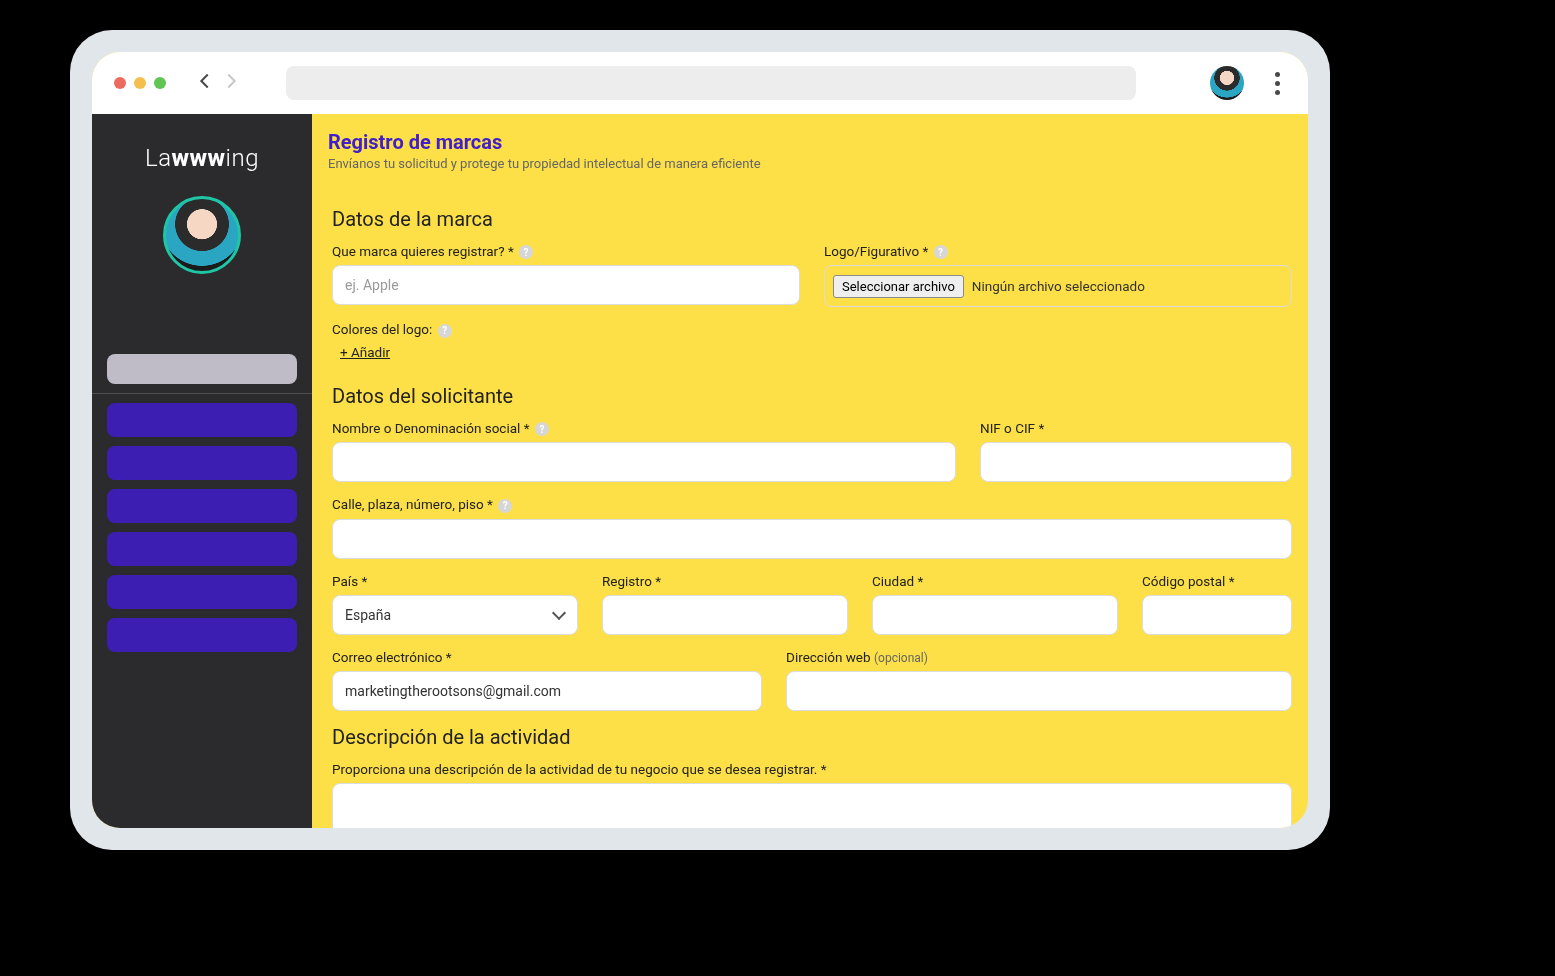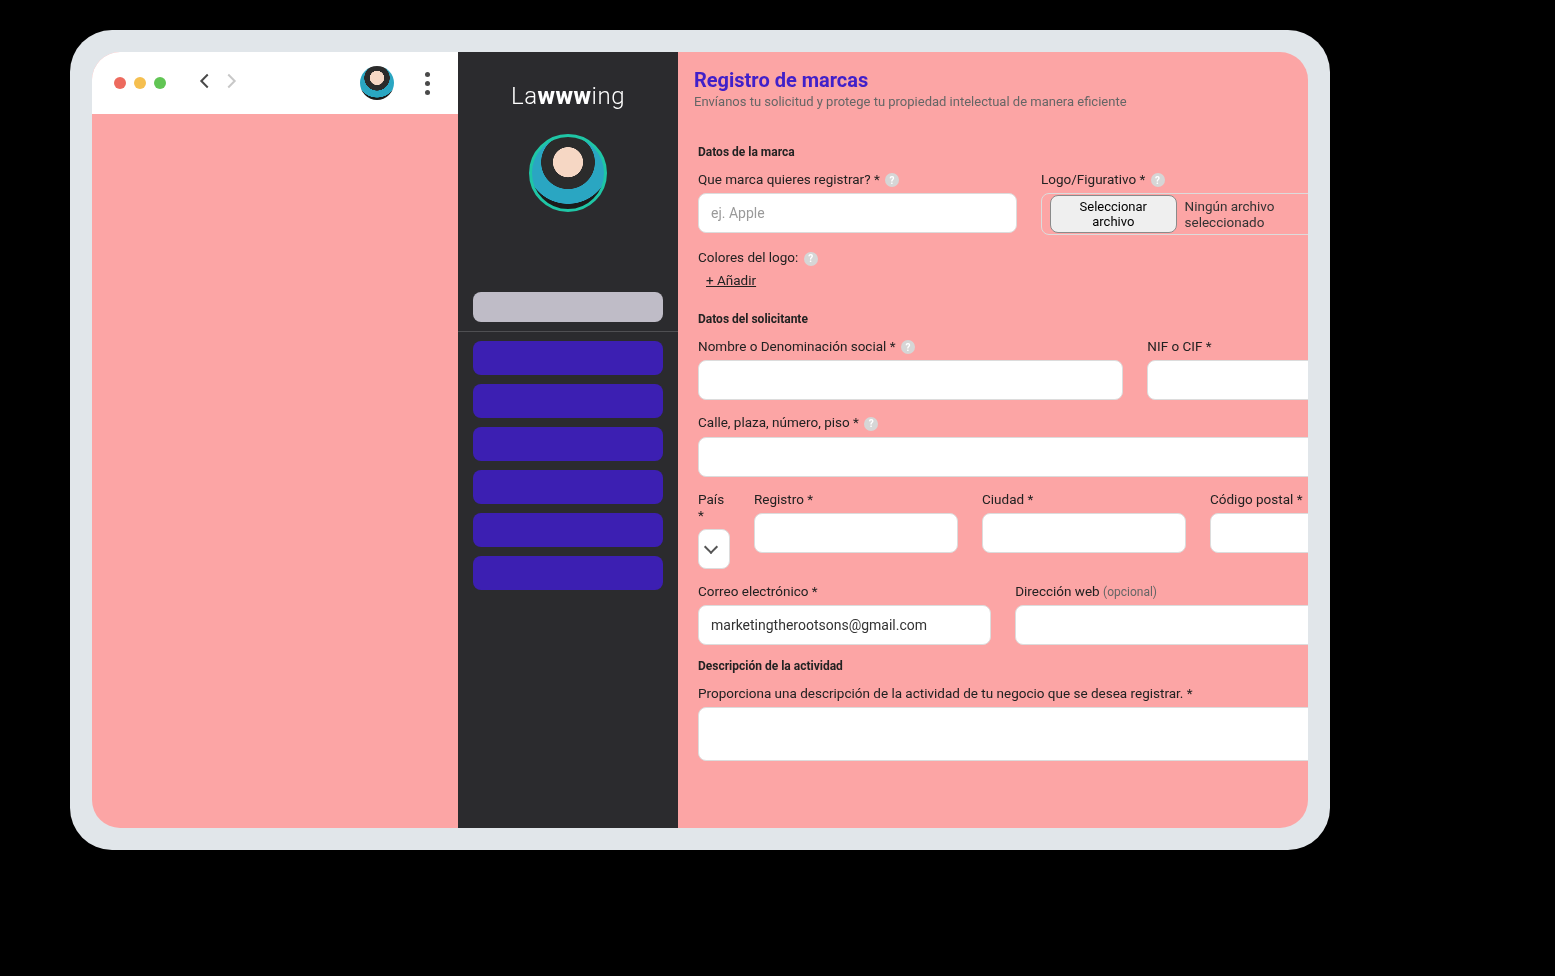--- a/index.html
+++ b/index.html
@@ -20,25 +20,25 @@
     height: 820px;
     background: #e1e6ea;
     border-radius: 42px;
     padding: 22px;
     box-shadow: 0 30px 60px rgba(0,0,0,0.45);
   }
 
   .screen {
     width: 100%;
     height: 100%;
-    background: #fca5a5;
+    background: #fde047;
     border-radius: 28px;
     overflow: hidden;
     display: flex;
-    flex-direction: row;
+    flex-direction: column;
   }
 
   
   .topbar {
     height: 62px;
     display: flex;
     align-items: center;
     padding: 0 22px;
     gap: 14px;
     background: #fff;
@@ -121,22 +121,22 @@
     font-weight: 700;
     margin-bottom: 2px;
   }
   .page-sub {
     color: #666;
     font-size: 13px;
     margin-bottom: 36px;
   }
 
   .section-title {
-    font-size: 12px;
-    font-weight: 700;
+    font-size: 20px;
+    font-weight: 400;
     color: #222;
     margin-bottom: 12px;
   }
 
   .form-area { padding-left: 4px; }
 
   .row { display: flex; gap: 24px; margin-bottom: 14px; }
   .col { display: flex; flex-direction: column; }
   .col.grow { flex: 1; }
 
@@ -204,21 +204,21 @@
     display: flex;
     align-items: center;
     padding: 0 8px;
     gap: 8px;
     font-size: 13.5px;
     color: #333;
   }
   .file-btn {
     background: #efefef;
     border: 1px solid #8a8a8a;
-    border-radius: 8px;
+    border-radius: 3px;
     padding: 3px 8px;
     font-size: 13px;
     font-family: inherit;
     cursor: pointer;
   }
 
   .add-link {
     font-size: 13.5px;
     color: #222;
     text-decoration: underline;

